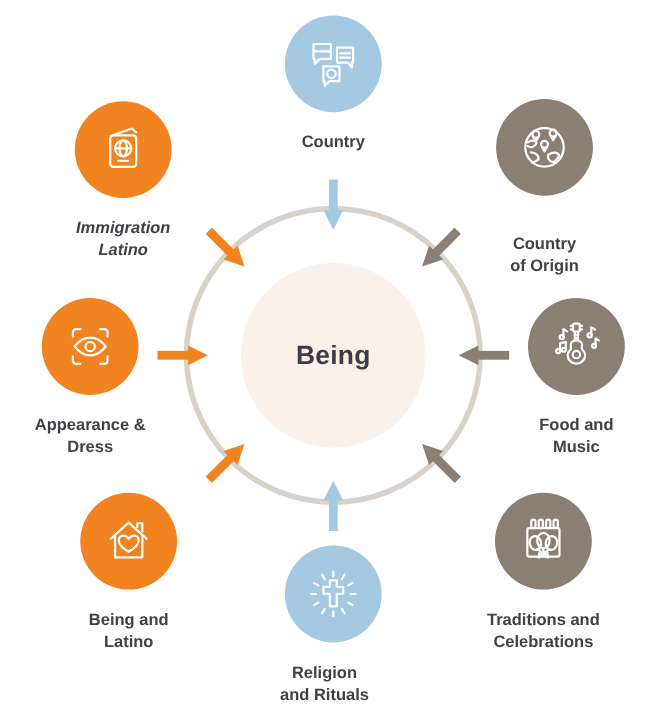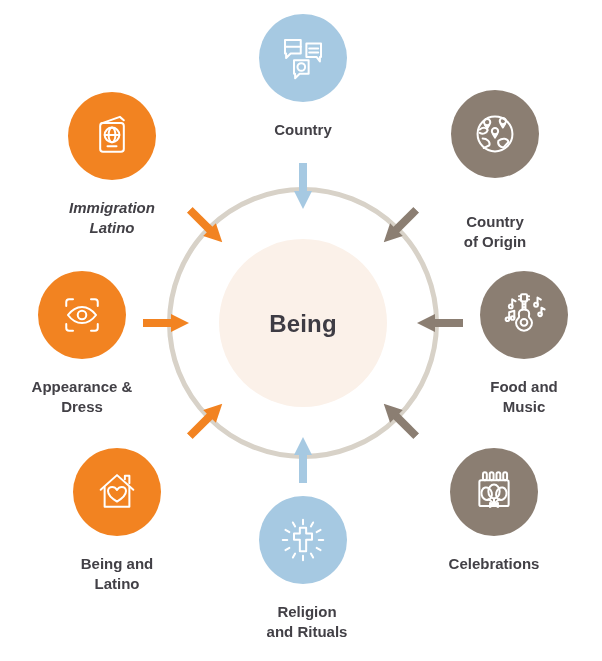--- a/index.html
+++ b/index.html
@@ -38,21 +38,21 @@
   .a-bottom-right{left:377px;top:411px;transform:rotate(225deg);}
   .a-bottom{left:280px;top:451px;transform:rotate(270deg);}
   .a-bottom-left{left:183px;top:411px;transform:rotate(315deg);}
   .a-left{left:143px;top:314px;transform:rotate(0deg);}
   .a-top-left{left:183px;top:217px;transform:rotate(45deg);}
   
   .p-language{left:259px;top:14px;}        .l-language{left:218px;top:120px;}
   .p-country{left:451px;top:90px;}         .l-country{left:410px;top:212px;}
   .p-food{left:480px;top:271px;}           .l-food{left:439px;top:377px;}
   .p-traditions{left:450px;top:448px;}     .l-traditions{left:409px;top:554px;}
-  .p-religion{left:259px;top:496px;}       .l-religion{left:222px;top:602px;}
+  .p-religion{left:259px;top:496px;}       .l-religion{left:210px;top:602px;}
   .p-family{left:73px;top:448px;}          .l-family{left:32px;top:554px;}
   .p-appearance{left:38px;top:271px;}      .l-appearance{left:-3px;top:377px;}
   .p-immigration{left:68px;top:92px;}      .l-immigration{left:27px;top:198px;font-style:italic;}
 </style>
 </head>
 <body>
 
 <div class="stage">
 
   <div class="ring" style="border-color: rgb(216, 210, 200);"></div>
@@ -177,20 +177,21 @@
       <rect x="26.2" y="6.5" width="3.4" height="7" rx="1.7"></rect>
       <rect x="32.2" y="6.5" width="3.4" height="7" rx="1.7"></rect>
       <ellipse cx="17.5" cy="25.5" rx="4.6" ry="5.6" transform="rotate(-14 17.5 25.5)"></ellipse>
       <ellipse cx="30.5" cy="25.5" rx="4.6" ry="5.6" transform="rotate(14 30.5 25.5)"></ellipse>
       <ellipse cx="24" cy="23.5" rx="5" ry="6.2"></ellipse>
       <path d="M19 30.5q4 2 4.5 4.5M29 30.5q-4 2-4.5 4.5M24 29.7V35"></path>
       <path d="M23.7 35.5l-3.2 1.8v-3.6zM24.3 35.5l3.2 1.8v-3.6z"></path>
     </svg>
   </div>
   <div class="node-label l-traditions">
+    <div>Traditions and</div>
     <div>Celebrations</div>
   </div>
 
   <div class="node-circle p-religion" style="background: rgb(166, 201, 226);">
     <svg class="icon-svg" viewBox="0 0 48 48" fill="none" stroke="#fff" stroke-width="2" stroke-linecap="round" stroke-linejoin="round">
       <path d="M21.2 13h5.6v5.2H32v5.6h-5.2V34h-5.6v-10.2H16v-5.6h5.2z"></path>
       <path d="M38 24h4M36.1 17l3.5-2M31 11.9l2-3.5M24 10V6M17 11.9l-2-3.5M11.9 17l-3.5-2M10 24H6M11.9 31l-3.5 2M17 36.1l-2 3.5M24 38v4M31 36.1l2 3.5M36.1 31l3.5 2"></path>
     </svg>
   </div>
   <div class="node-label l-religion">

